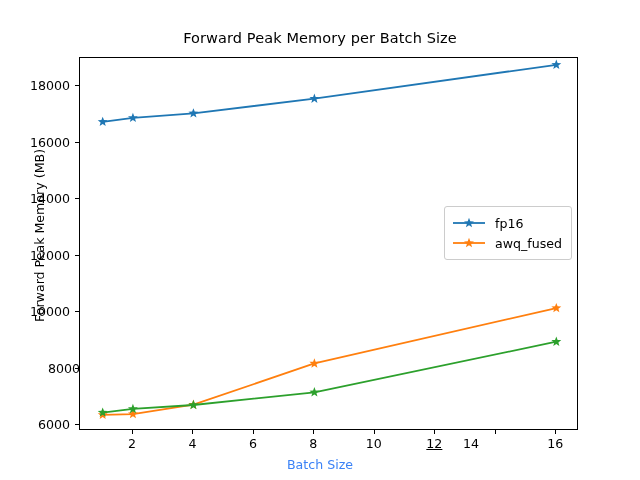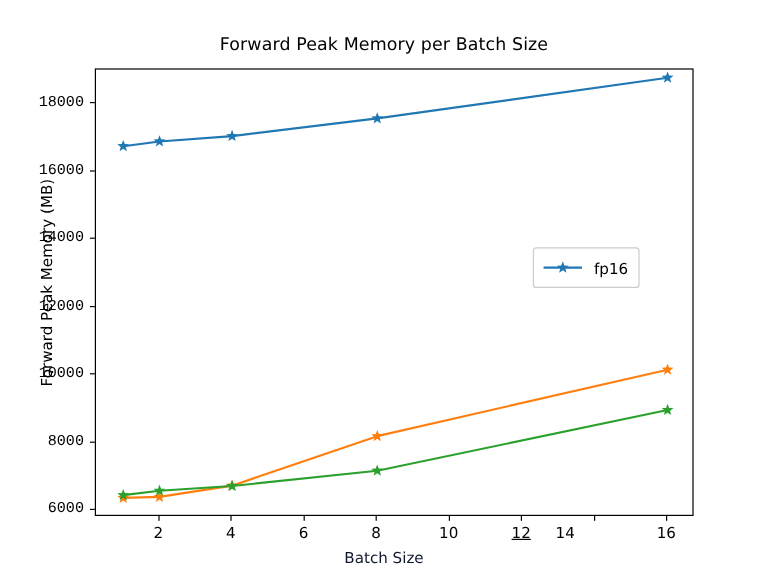--- a/index.html
+++ b/index.html
@@ -50,21 +50,20 @@
     display: block;
   }
   .ytick-label {
     position: absolute;
     right: 0;
     width: 60px;
     text-align: right;
     font-size: 12.6px;
     transform: translateY(-50%);
     color: #000000;
-    font-family: Liberation Mono, monospace;
   }
   .ytick-mark {
     position: absolute;
     width: 4px;
     height: 0;
     border-top: 1.1px solid #000000;
   }
   .xtick-label {
     position: absolute;
     top: 436px;
@@ -81,21 +80,21 @@
     height: 4px;
     border-left: 1.1px solid #000000;
   }
   #xlabel {
     position: absolute;
     left: 0;
     top: 457px;
     width: 640px;
     text-align: center;
     font-size: 12.6px;
-    color: #0f172a;
+    color: #3b82f6;
   }
   #ylabel {
     position: absolute;
     left: -151px;
     top: 228px;
     width: 380px;
     text-align: center;
     font-size: 12.6px;
     transform: rotate(-90deg);
     transform-origin: center center;
@@ -137,21 +136,21 @@
 <div id="figure">
 
   <div id="chart-title">Forward Peak Memory per Batch Size</div>
 
   <div id="ylabel">Forward Peak Memory (MB)</div>
   <div id="xlabel">Batch Size</div>
 
   <div id="ytick-labels">
       <div class="ytick-label" style="top: 424.348px; left: 10px; width: 60px;">6000</div>
       <div class="ytick-mark" style="top: 424.348px; left: 75px;"></div>
-      <div class="ytick-label" style="top: 367.833px; left: 10px; width: 60px;">8000</div>
+      <div class="ytick-label" style="top: 367.833px; left: 20px; width: 60px;">8000</div>
       <div class="ytick-mark" style="top: 367.833px; left: 75px;"></div>
       <div class="ytick-label" style="top: 311.318px; left: 10px; width: 60px;">10000</div>
       <div class="ytick-mark" style="top: 311.318px; left: 75px;"></div>
       <div class="ytick-label" style="top: 254.803px; left: 10px; width: 60px;">12000</div>
       <div class="ytick-mark" style="top: 254.803px; left: 75px;"></div>
       <div class="ytick-label" style="top: 198.288px; left: 10px; width: 60px;">14000</div>
       <div class="ytick-mark" style="top: 198.288px; left: 75px;"></div>
       <div class="ytick-label" style="top: 141.773px; left: 10px; width: 60px;">16000</div>
       <div class="ytick-mark" style="top: 141.773px; left: 75px;"></div>
       <div class="ytick-label" style="top: 85.2576px; left: 10px; width: 60px;">18000</div>
@@ -208,15 +207,24 @@
   <div id="legend">
       <div class="legend-row">
         <span class="legend-swatch">
           <svg width="34" height="14" viewBox="0 0 34 14">
             <line x1="1" y1="7" x2="33" y2="7" stroke="#1f77b4" stroke-width="1.8"></line>
             <path d="M17.00,1.80L18.28,5.23L21.95,5.39L19.08,7.67L20.06,11.21L17.00,9.18L13.94,11.21L14.92,7.67L12.05,5.39L15.72,5.23Z" fill="#1f77b4"></path>
           </svg>
         </span>
         <span class="legend-text">fp16</span>
       </div>
+      <div class="legend-row">
+        <span class="legend-swatch">
+          <svg width="34" height="14" viewBox="0 0 34 14">
+            <line x1="1" y1="7" x2="33" y2="7" stroke="#ff7f0e" stroke-width="1.8"></line>
+            <path d="M17.00,1.80L18.28,5.23L21.95,5.39L19.08,7.67L20.06,11.21L17.00,9.18L13.94,11.21L14.92,7.67L12.05,5.39L15.72,5.23Z" fill="#ff7f0e"></path>
+          </svg>
+        </span>
+        <span class="legend-text">awq_fused</span>
+      </div>
     </div>
 
 </div>
 
 </body></html>

